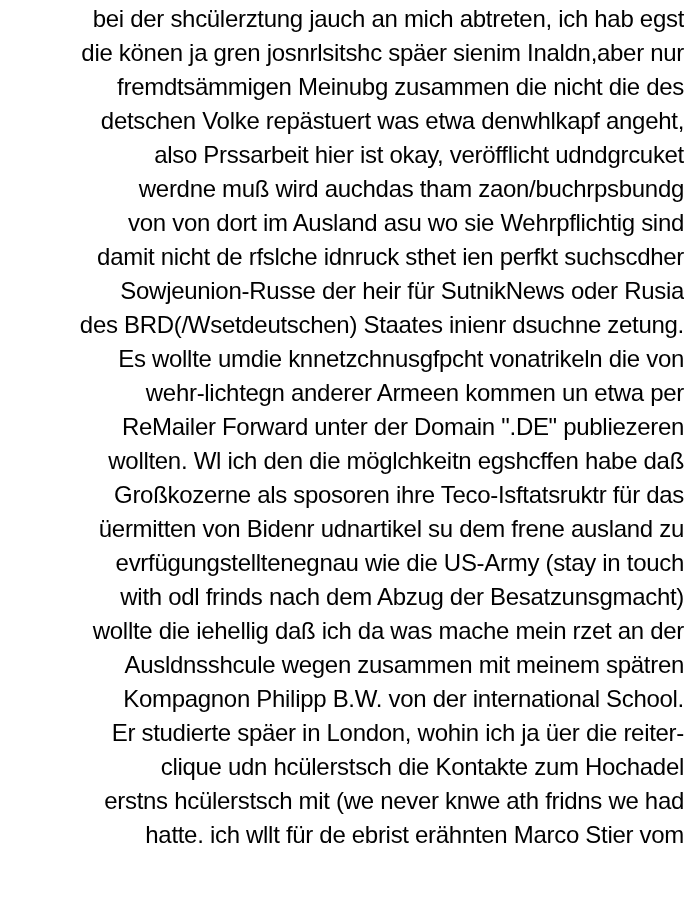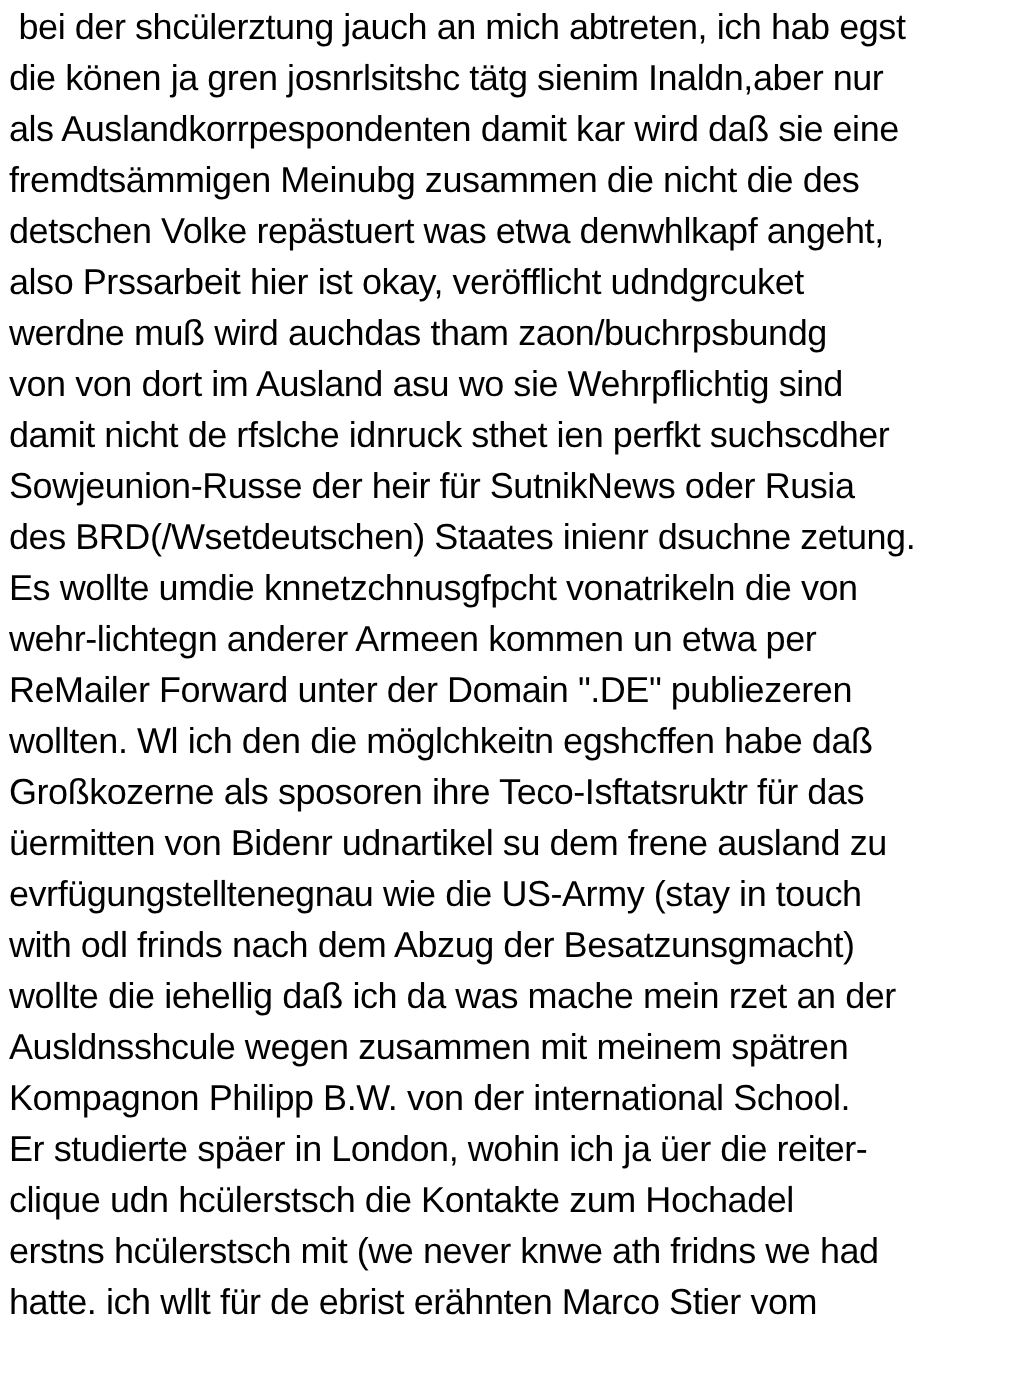--- a/index.html
+++ b/index.html
@@ -18,30 +18,30 @@
   .textblock {
     font-family: "Liberation Sans", sans-serif;
     font-size: 24px;
     line-height: 34px;
     color: #000000;
     letter-spacing: -0.3px;
   }
   .line {
     white-space: pre;
     height: 34px;
+    text-align: right;
   }
 </style>
 </head>
 <body>
 
 <div class="page">
   <div class="textblock">
     <div class="line"> bei der shcülerztung jauch an mich abtreten, ich hab egst</div>
-    <div class="line">die könen ja gren josnrlsitshc tätg sienim Inaldn,aber nur</div>
-    <div class="line">als Auslandkorrpespondenten damit kar wird daß sie eine</div>
+    <div class="line">die könen ja gren josnrlsitshc späer sienim Inaldn,aber nur</div>
     <div class="line">fremdtsämmigen Meinubg zusammen die nicht die des</div>
     <div class="line">detschen Volke repästuert was etwa denwhlkapf angeht,</div>
     <div class="line">also Prssarbeit hier ist okay, veröfflicht udndgrcuket</div>
     <div class="line">werdne muß wird auchdas tham zaon/buchrpsbundg</div>
     <div class="line">von von dort im Ausland asu wo sie Wehrpflichtig sind</div>
     <div class="line">damit nicht de rfslche idnruck sthet ien perfkt suchscdher</div>
     <div class="line">Sowjeunion-Russe der heir für SutnikNews oder Rusia</div>
     <div class="line">des BRD(/Wsetdeutschen) Staates inienr dsuchne zetung.</div>
     <div class="line">Es wollte umdie knnetzchnusgfpcht vonatrikeln die von</div>
     <div class="line">wehr-lichtegn anderer Armeen kommen un etwa per</div>

